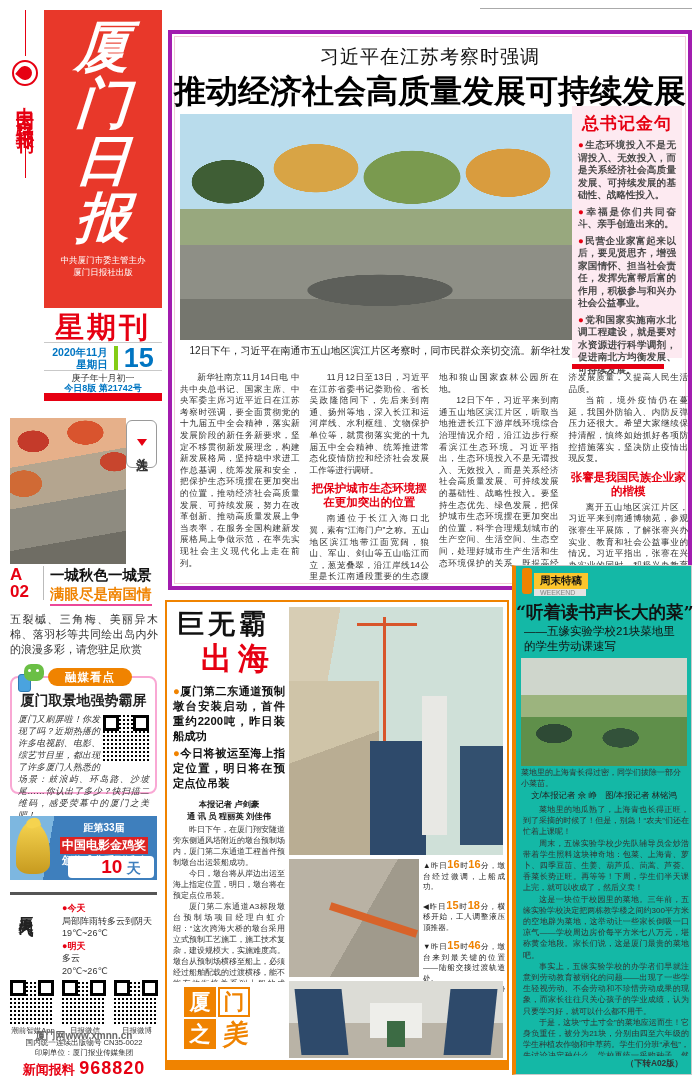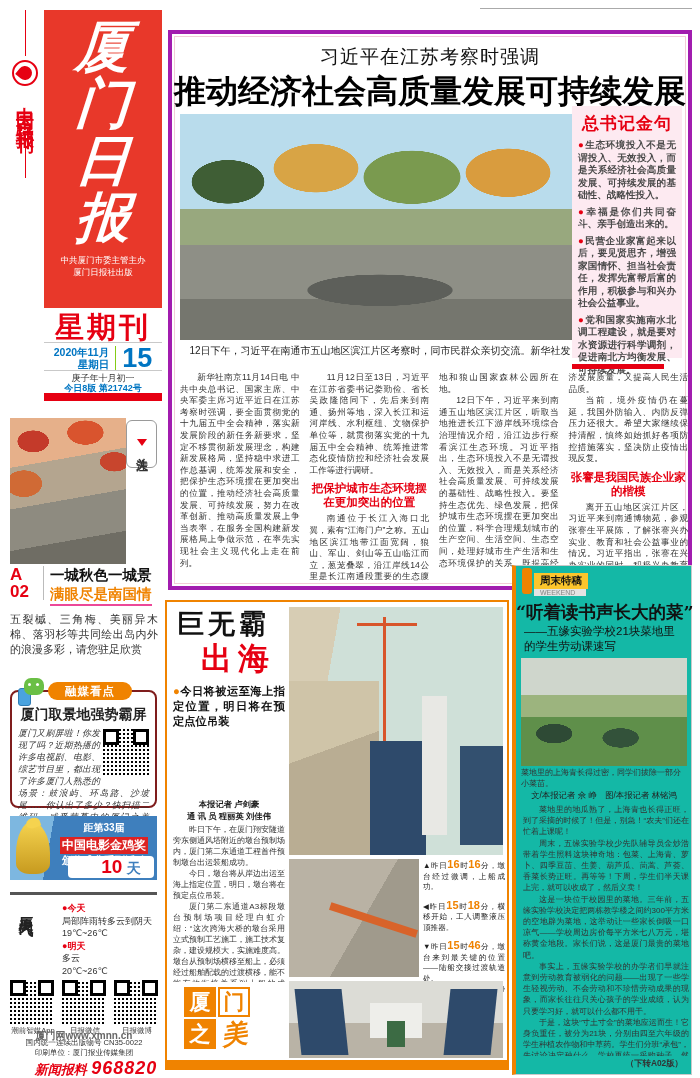--- a/index.html
+++ b/index.html
@@ -17,21 +17,21 @@
 
   
   .masthead{left:44px;top:10px;width:118px;height:298px;background:#e8382a;color:#fff;text-align:center;}
   .calli{height:238px;padding-top:8px;}
   .cchar{display:block;font-family:"DejaVu Serif","Liberation Serif",serif;font-size:54px;line-height:57px;font-weight:bold;font-style:italic;transform:skewX(-4deg);}
   .publisher{font-size:8.5px;line-height:12px;margin-top:6px;}
   .publisher span{display:block;}
   .edition{left:44px;top:308px;width:118px;text-align:center;color:#e60012;font-size:29px;font-weight:bold;letter-spacing:3px;}
   .hr1{left:44px;width:118px;height:1px;background:#c9c9c9;}
   .datebox{left:44px;top:346px;width:118px;height:24px;display:flex;align-items:center;justify-content:center;color:#0075c2;}
-  .d-left{text-align:right;font-weight:bold;font-size:10.5px;line-height:12px;padding-right:6px;border-right:1px solid #84cc16;}
+  .d-left{text-align:right;font-weight:bold;font-size:10.5px;line-height:12px;padding-right:6px;border-right:4px solid #84cc16;}
   .d-day{font-size:27px;font-weight:bold;padding-left:6px;}
   .lunar{left:44px;top:372px;width:118px;text-align:center;font-size:9px;color:#333;}
   .issue{left:44px;top:382px;width:118px;text-align:center;font-size:9px;color:#0075c2;font-weight:bold;}
   .redbar{left:44px;top:393px;width:118px;height:8px;background:#e60012;}
 
   
   .focus-photo{left:10px;top:418px;width:116px;height:146px;
     background:
       radial-gradient(26px 18px at 20% 16%,#c43a2a 0 60%,transparent 61%),
       radial-gradient(30px 20px at 65% 10%,#d9542e 0 60%,transparent 61%),
@@ -44,21 +44,21 @@
   .focus-tab .tab-t{writing-mode:vertical-rl;text-orientation:upright;font-size:12px;font-weight:bold;color:#333;letter-spacing:1px;}
   .focus-head{left:10px;top:566px;width:148px;height:44px;}
   .fh-page{float:left;width:34px;color:#e60012;font-weight:bold;line-height:1;border-right:1px solid #bbb;margin-right:6px;}
   .fh-letter{font-size:17px;display:block;}
   .fh-num{font-size:17px;display:block;}
   .fh-t1{font-size:14.5px;font-weight:bold;color:#111;line-height:19px;white-space:nowrap;}
   .fh-t2{font-size:14.5px;font-weight:bold;color:#f08300;line-height:19px;white-space:nowrap;border-bottom:2px solid #ec4899;display:inline-block;}
   .focus-sum{left:10px;top:612px;width:148px;font-size:11px;line-height:15px;color:#333;text-align:justify;}
 
   
-  .media-box{left:10px;top:690px;width:147px;height:118px;border:2px solid #7f1d1d;border-radius:8px;padding:12px 6px 4px;}
+  .media-box{left:10px;top:676px;width:147px;height:118px;border:2px solid #f9a8d4;border-radius:8px;padding:12px 6px 4px;}
   .media-badge{position:absolute;top:-10px;left:36px;width:84px;height:18px;background:#f08300;border-radius:9px;color:#fff;font-size:11.5px;font-weight:bold;text-align:center;line-height:18px;letter-spacing:1px;}
   .icon-wechat{position:absolute;top:-14px;left:12px;width:20px;height:17px;background:#6abf45;border-radius:7px;}
   .icon-wechat::before{content:"";position:absolute;left:4px;top:5px;width:3px;height:3px;background:#fff;border-radius:50%;box-shadow:8px 0 0 #fff;}
   .icon-phone{position:absolute;top:-4px;left:6px;width:13px;height:18px;background:#4aa3df;border-radius:3px;border:1px solid #2f7cb5;}
   .media-title{font-family:"DejaVu Serif","Liberation Serif",serif;font-size:14px;font-weight:bold;text-align:center;margin:2px 0 3px;}
   .media-body{font-size:8.8px;line-height:12px;color:#333;font-style:italic;text-align:justify;}
   .media-qr{float:right;width:46px;height:46px;margin:2px 0 2px 3px;}
   .qr{background:
       repeating-linear-gradient(0deg,#000 0 2px,#fff 2px 4px),
       repeating-linear-gradient(90deg,#000 0 2px,#fff 2px 4px);
@@ -81,21 +81,21 @@
   .weather-title{left:16px;top:904px;writing-mode:vertical-rl;text-orientation:upright;font-size:15px;font-weight:bold;letter-spacing:2px;color:#222;}
   .weather-body{left:62px;top:902px;width:96px;font-size:9px;line-height:12.5px;color:#333;}
   .w-red{color:#e60012;font-weight:bold;}
 
   
   .qr-row{left:10px;top:980px;width:150px;display:flex;justify-content:space-between;}
   .qr-cell{width:46px;text-align:center;}
   .qr-cell .qr{width:44px;height:44px;}
   .qr-label{font-size:7.5px;color:#333;margin-top:2px;white-space:nowrap;}
   .pubinfo{left:10px;top:1038px;width:148px;text-align:center;font-size:7.6px;line-height:10px;color:#333;}
-  .hotline{left:22px;top:1058px;width:148px;text-align:center;white-space:nowrap;font-style:italic;}
+  .hotline{left:10px;top:1058px;width:148px;text-align:center;white-space:nowrap;}
   .hl-label{color:#e60012;font-size:13px;font-weight:bold;}
   .hl-num{color:#e60012;font-size:18px;font-weight:bold;letter-spacing:1px;}
   .website{left:10px;top:1076px;width:148px;text-align:center;font-size:10px;font-weight:bold;color:#666;margin-top:-12px;}
   .website2{left:10px;top:1041px;}
 
   .toprule{left:480px;top:8px;width:212px;height:1px;background:#aaa;}
 
   
   .lead-box{left:168px;top:30px;width:524px;height:560px;border:4px solid #a21caf;box-shadow:inset 0 0 0 2px #fff,inset 0 0 0 3px #f3ccd8;}
   .kicker{position:absolute;left:0;top:10px;width:100%;text-align:center;font-size:19px;color:#111;letter-spacing:1px;}
@@ -335,20 +335,23 @@
 
     </div>
   </div>
 
   <div class="abs story2-box">
     <div class="s2-title1">巨无霸</div>
     <div class="s2-title2">出海</div>
 
     <div class="s2-bullets">
         <div class="s2-bullet">
+        <span class="s2-dot">●</span><span>厦门第二东通道预制墩台安装启动，首件重约2200吨，昨日装船成功</span>
+      </div>
+        <div class="s2-bullet">
         <span class="s2-dot">●</span><span>今日将被运至海上指定位置，明日将在预定点位吊装</span>
       </div>
       </div>
 
     <div class="s2-byline">
       <div>本报记者 卢剑豪</div>
       <div>通 讯 员 程丽英 刘佳伟</div>
     </div>
 
     <div class="s2-body">

